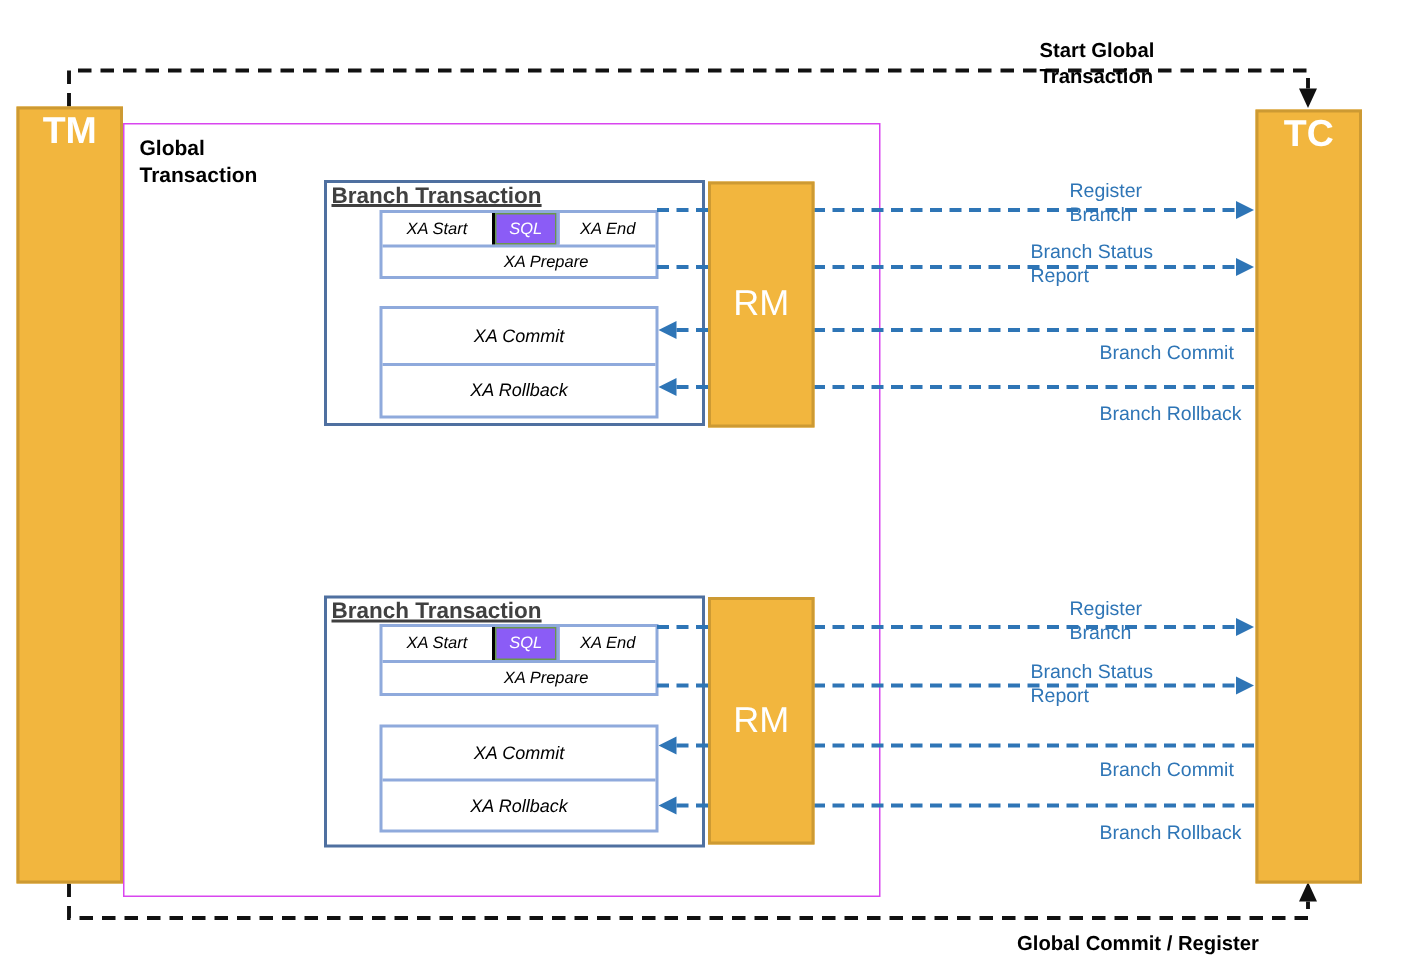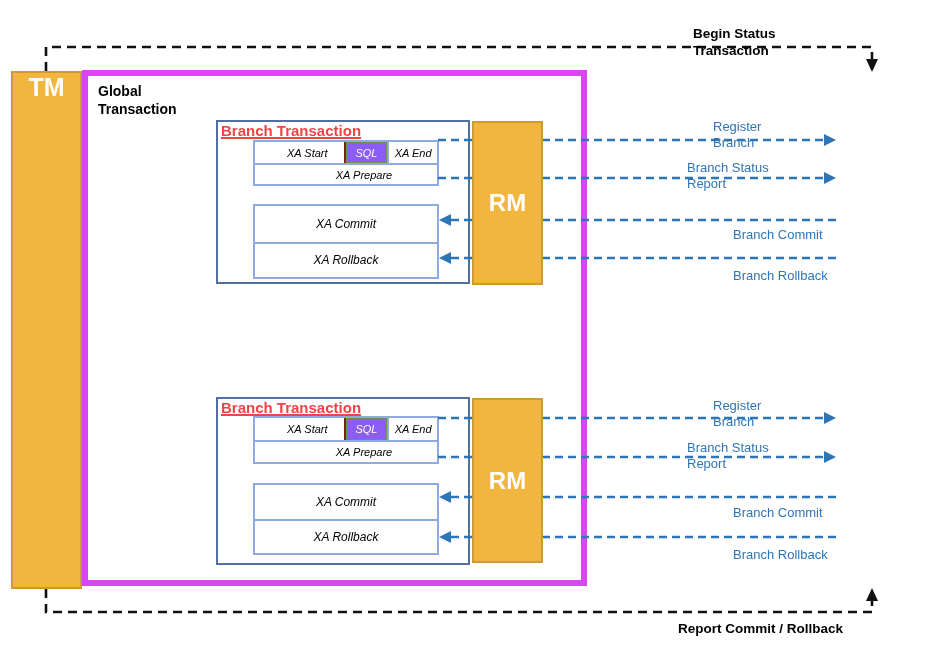--- a/index.html
+++ b/index.html
@@ -26,23 +26,23 @@
     align-items: flex-start;
     justify-content: center;
     z-index: 3;
   }
   #tm-bar { left: 11px;  top: 71px; height: 518px; }
   #tc-bar { left: 837px; top: 73px; height: 516px; }
 
   
   #global-box {
     position: absolute;
-    left: 82px; top: 70px;
+    left: 82px; top: 82px;
     width: 505px; height: 516px;
-    border: 6px solid #d946ef;
+    border: 1px solid #d946ef;
     background: #ffffff;
     z-index: 1;
   }
   #global-label {
     position: absolute;
     left: 10px; top: 6px;
     font-size: 14px;
     font-weight: 700;
     line-height: 18px;
     color: #000000;
@@ -57,21 +57,21 @@
     background: #ffffff;
     z-index: 1;
   }
   #branch-box-1 { top: 120px; height: 164px; }
   #branch-box-2 { top: 397px; height: 168px; }
   .branch-title {
     position: absolute;
     left: 3px; top: 0;
     font-size: 15px;
     font-weight: 700;
-    color: #ef4444;
+    color: #404040;
     text-decoration: underline;
     text-decoration-thickness: 2px;
     white-space: nowrap;
   }
 
   
   .steps-grid {
     position: absolute;
     left: 35px;
     width: 186px;
@@ -83,21 +83,21 @@
   .steps-row1 { display: flex; height: 50%; }
   .step-cell {
     display: flex;
     align-items: center;
     justify-content: center;
     font-style: italic;
     font-size: 11px;
     color: #000000;
     white-space: nowrap;
   }
-  .c-start { width: 41%; border-right: 2px solid #7f1d1d; margin-left: 16px; }
+  .c-start { width: 41%; border-right: 2px solid #000000; }
   .c-sql   { width: 24%; background: #8b5cf6; color: #ffffff; border-right: 2px solid #8FAADC; box-shadow: inset 0 0 0 1px #69984A; }
   .c-end   { flex: 1; }
   .steps-row2 {
     height: 50%;
     border-top: 2px solid #8FAADC;
     display: flex;
     align-items: center;
     justify-content: center;
     font-style: italic;
     font-size: 11px;
@@ -127,21 +127,21 @@
   .cr-row.second { border-top: 2px solid #8FAADC; }
 
   
   .rm-box {
     position: absolute;
     left: 472px;
     width: 71px;
     background: #F2B63E;
     border: 2px solid #CD9A33;
     color: #ffffff;
-    font-weight: 700;
+    font-weight: 400;
     font-size: 24px;
     display: flex;
     align-items: center;
     justify-content: center;
     z-index: 3;
   }
   #rm-1 { top: 121px; height: 164px; }
   #rm-2 { top: 398px; height: 165px; }
 
   
@@ -260,26 +260,29 @@
   <div id="rm-1" class="rm-box">
     <span>RM</span>
   </div>
   <div id="rm-2" class="rm-box">
     <span>RM</span>
   </div>
 
   <div id="tm-bar" class="actor">
     <span>TM</span>
   </div>
+  <div id="tc-bar" class="actor">
+    <span>TC</span>
+  </div>
 
   <div id="msg-begin" class="blackmsg">
-    <span>Begin Status</span><br>
+    <span>Start Global</span><br>
     <span>Transaction</span>
   </div>
-  <div id="msg-gcr" class="blackmsg">Report Commit / Rollback</div>
+  <div id="msg-gcr" class="blackmsg">Global Commit / Register</div>
 
   <div id="msg-register-1" class="msg">
     <span>Register</span><br>
     <span>Branch</span>
   </div>
   <div id="msg-status-1" class="msg">
     <span>Branch Status</span><br>
     <span>Report</span>
   </div>
   <div id="msg-commit-1" class="msg">Branch Commit</div>

